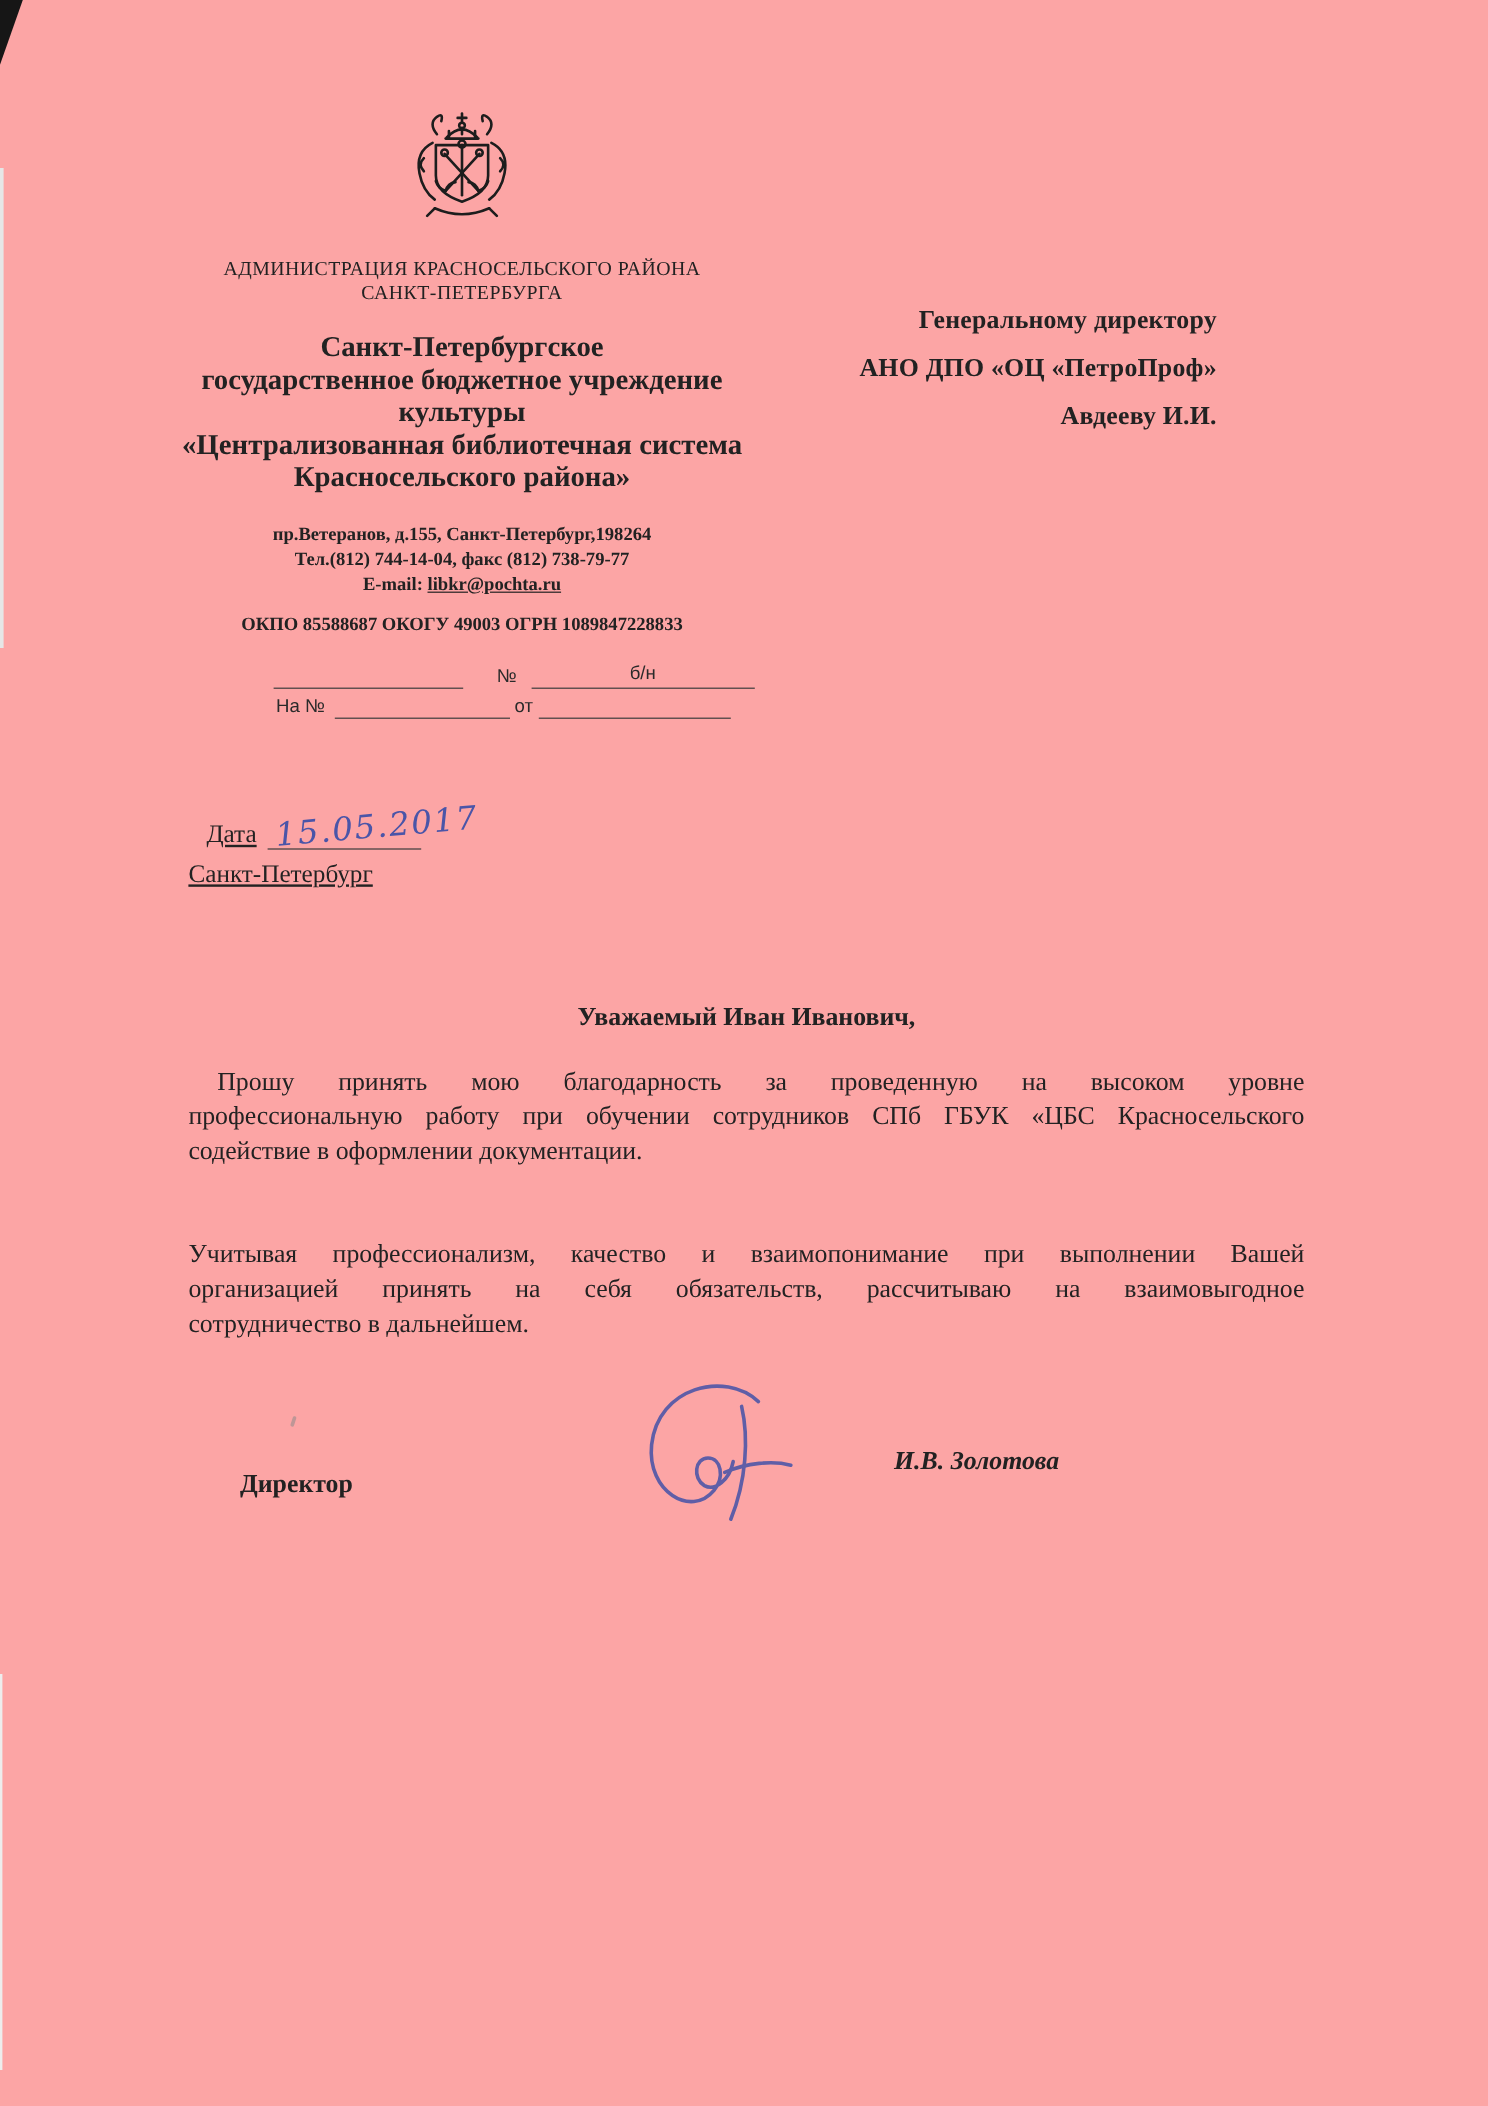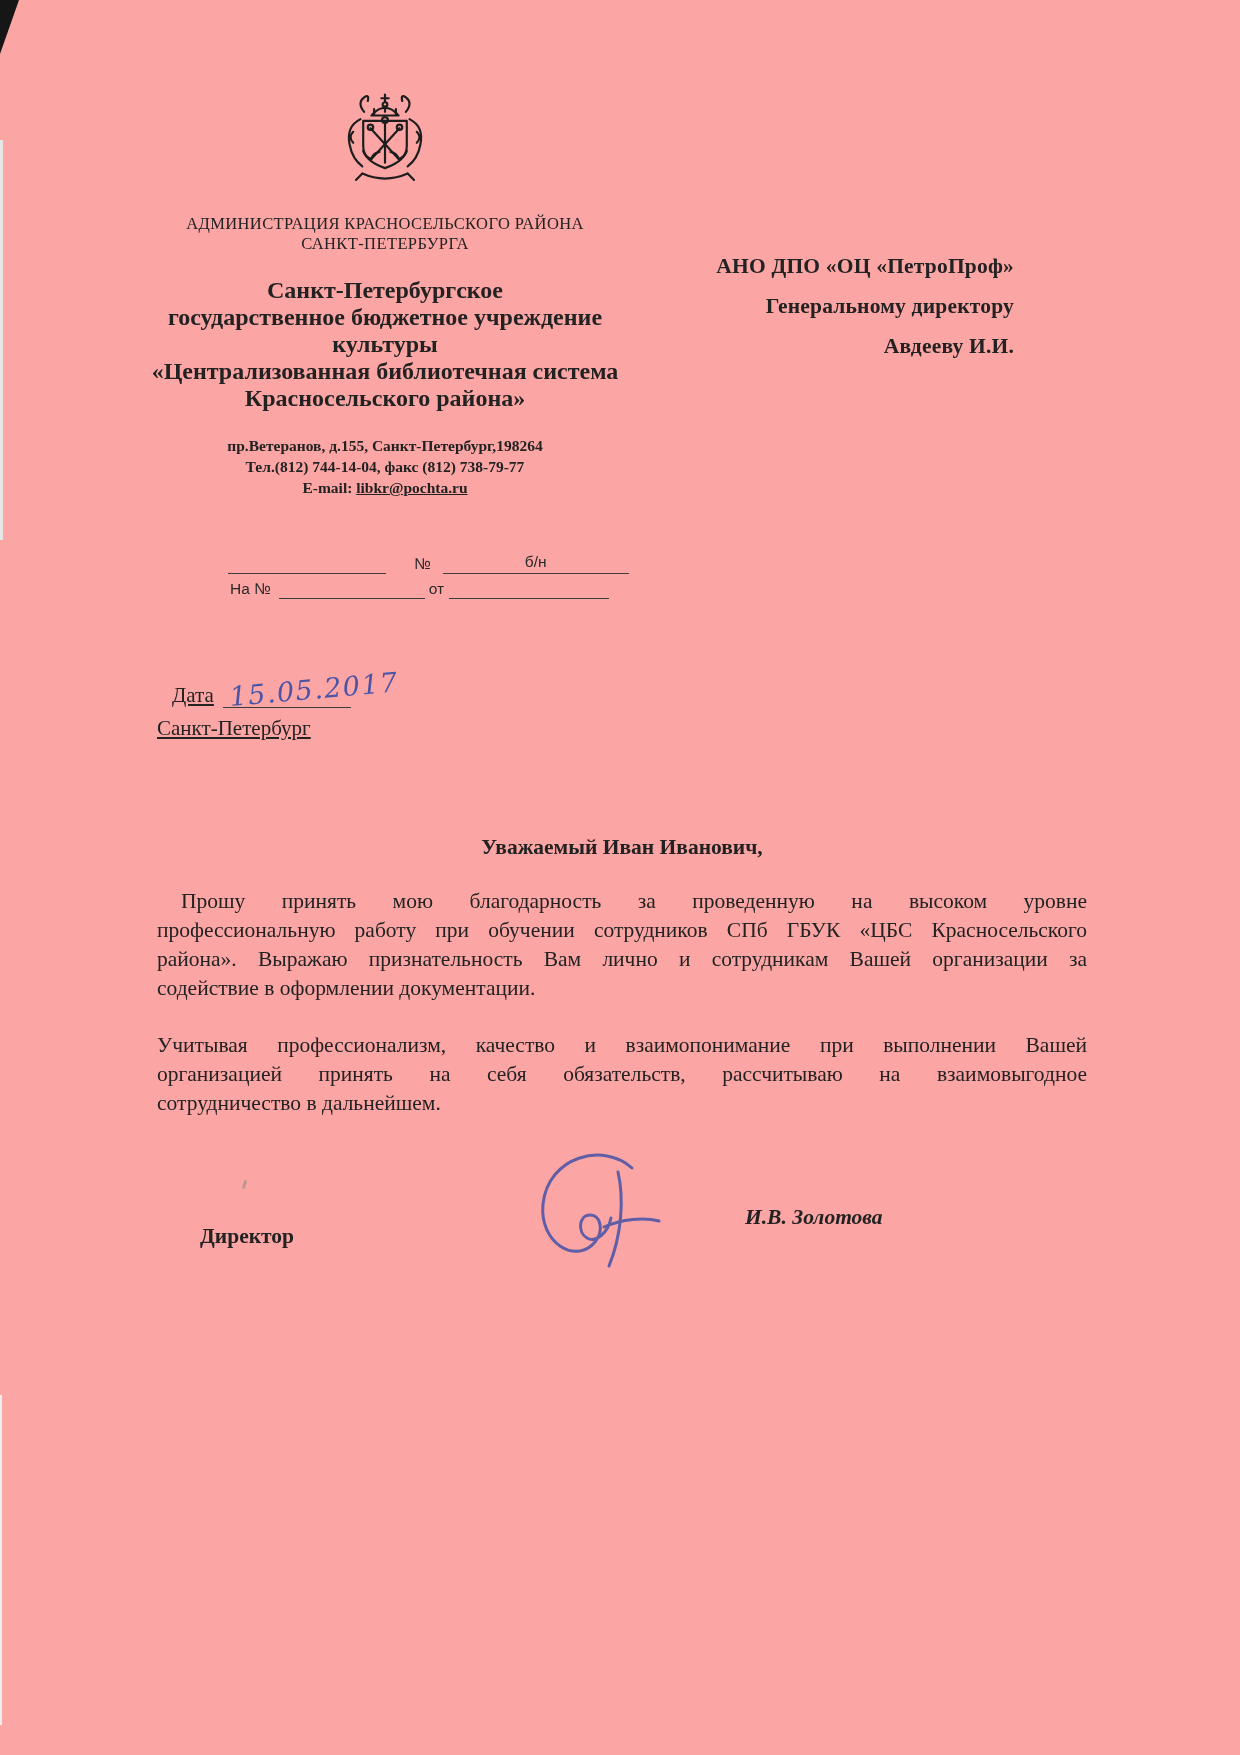--- a/index.html
+++ b/index.html
@@ -127,57 +127,57 @@
     <div class="addr-block" data-interactable="false">
       <div data-interactable="false">пр.Ветеранов, д.155, Санкт-Петербург,198264</div>
       <div data-interactable="false">Тел.(812) 744-14-04, факс (812) 738-79-77</div>
       <div data-interactable="false">
         <span data-interactable="false">E-mail:</span>
         <span class="email-underline" data-interactable="false">libkr@pochta.ru</span>
       </div>
     </div>
 
     <div class="registry-block" data-interactable="false">
+      <div data-interactable="false">ОКПО 85588687 ОКОГУ 49003 ОГРН 1089847228833</div>
     </div>
   </div>
 
   <div class="ref-lines" data-interactable="false">
     <div class="ref-row" data-interactable="false">
       <span class="uline u1" data-interactable="false"></span>
       <span class="no-label" data-interactable="false">№</span>
       <span class="uline u2" data-interactable="false">б/н</span>
     </div>
     <div class="ref-row" data-interactable="false">
       <span class="reply-label" data-interactable="false">На №</span>
       <span class="uline u3" data-interactable="false"></span>
       <span class="from-label" data-interactable="false">от</span>
       <span class="uline u4" data-interactable="false"></span>
     </div>
   </div>
 
   <div class="addressee" data-interactable="false">
+    <div data-interactable="false">Генеральному директору</div>
     <div data-interactable="false">АНО ДПО «ОЦ «ПетроПроф»</div>
-    <div data-interactable="false">Генеральному директору</div>
     <div data-interactable="false">Авдееву И.И.</div>
   </div>
 
   <div class="date-row" data-interactable="false">
     <span data-interactable="false">Дата</span>
     <span class="date-uline" data-interactable="false">
       <span class="handwritten-date" style="color:#4a55a8" data-interactable="false">15.05.2017</span>
     </span>
   </div>
   <div class="city" data-interactable="false">Санкт-Петербург</div>
 
   <div class="salutation" data-interactable="false">Уважаемый Иван Иванович,</div>
 
   <div class="para para1" data-interactable="false">
     <div class="jline first" data-interactable="false">Прошу принять мою благодарность за проведенную на высоком уровне</div>
     <div class="jline" data-interactable="false">профессиональную работу при обучении сотрудников СПб ГБУК «ЦБС Красносельского</div>
-    <div class="jline" data-interactable="false">района». Выражаю признательность Вам лично и сотрудникам Вашей организации за</div>
     <div class="jline last" data-interactable="false">содействие в оформлении документации.</div>
   </div>
 
   <div class="para para2" data-interactable="false">
     <div class="jline" data-interactable="false">Учитывая профессионализм, качество и взаимопонимание при выполнении Вашей</div>
     <div class="jline" data-interactable="false">организацией принять на себя обязательств, рассчитываю на взаимовыгодное</div>
     <div class="jline last" data-interactable="false">сотрудничество в дальнейшем.</div>
   </div>
 
   <div class="sig-title" data-interactable="false">Директор</div>

